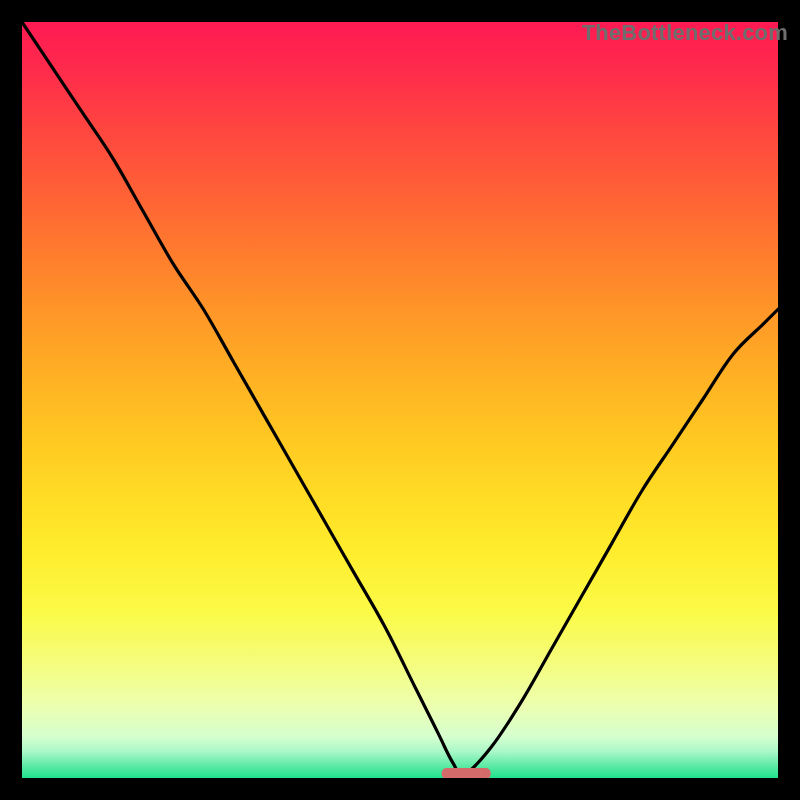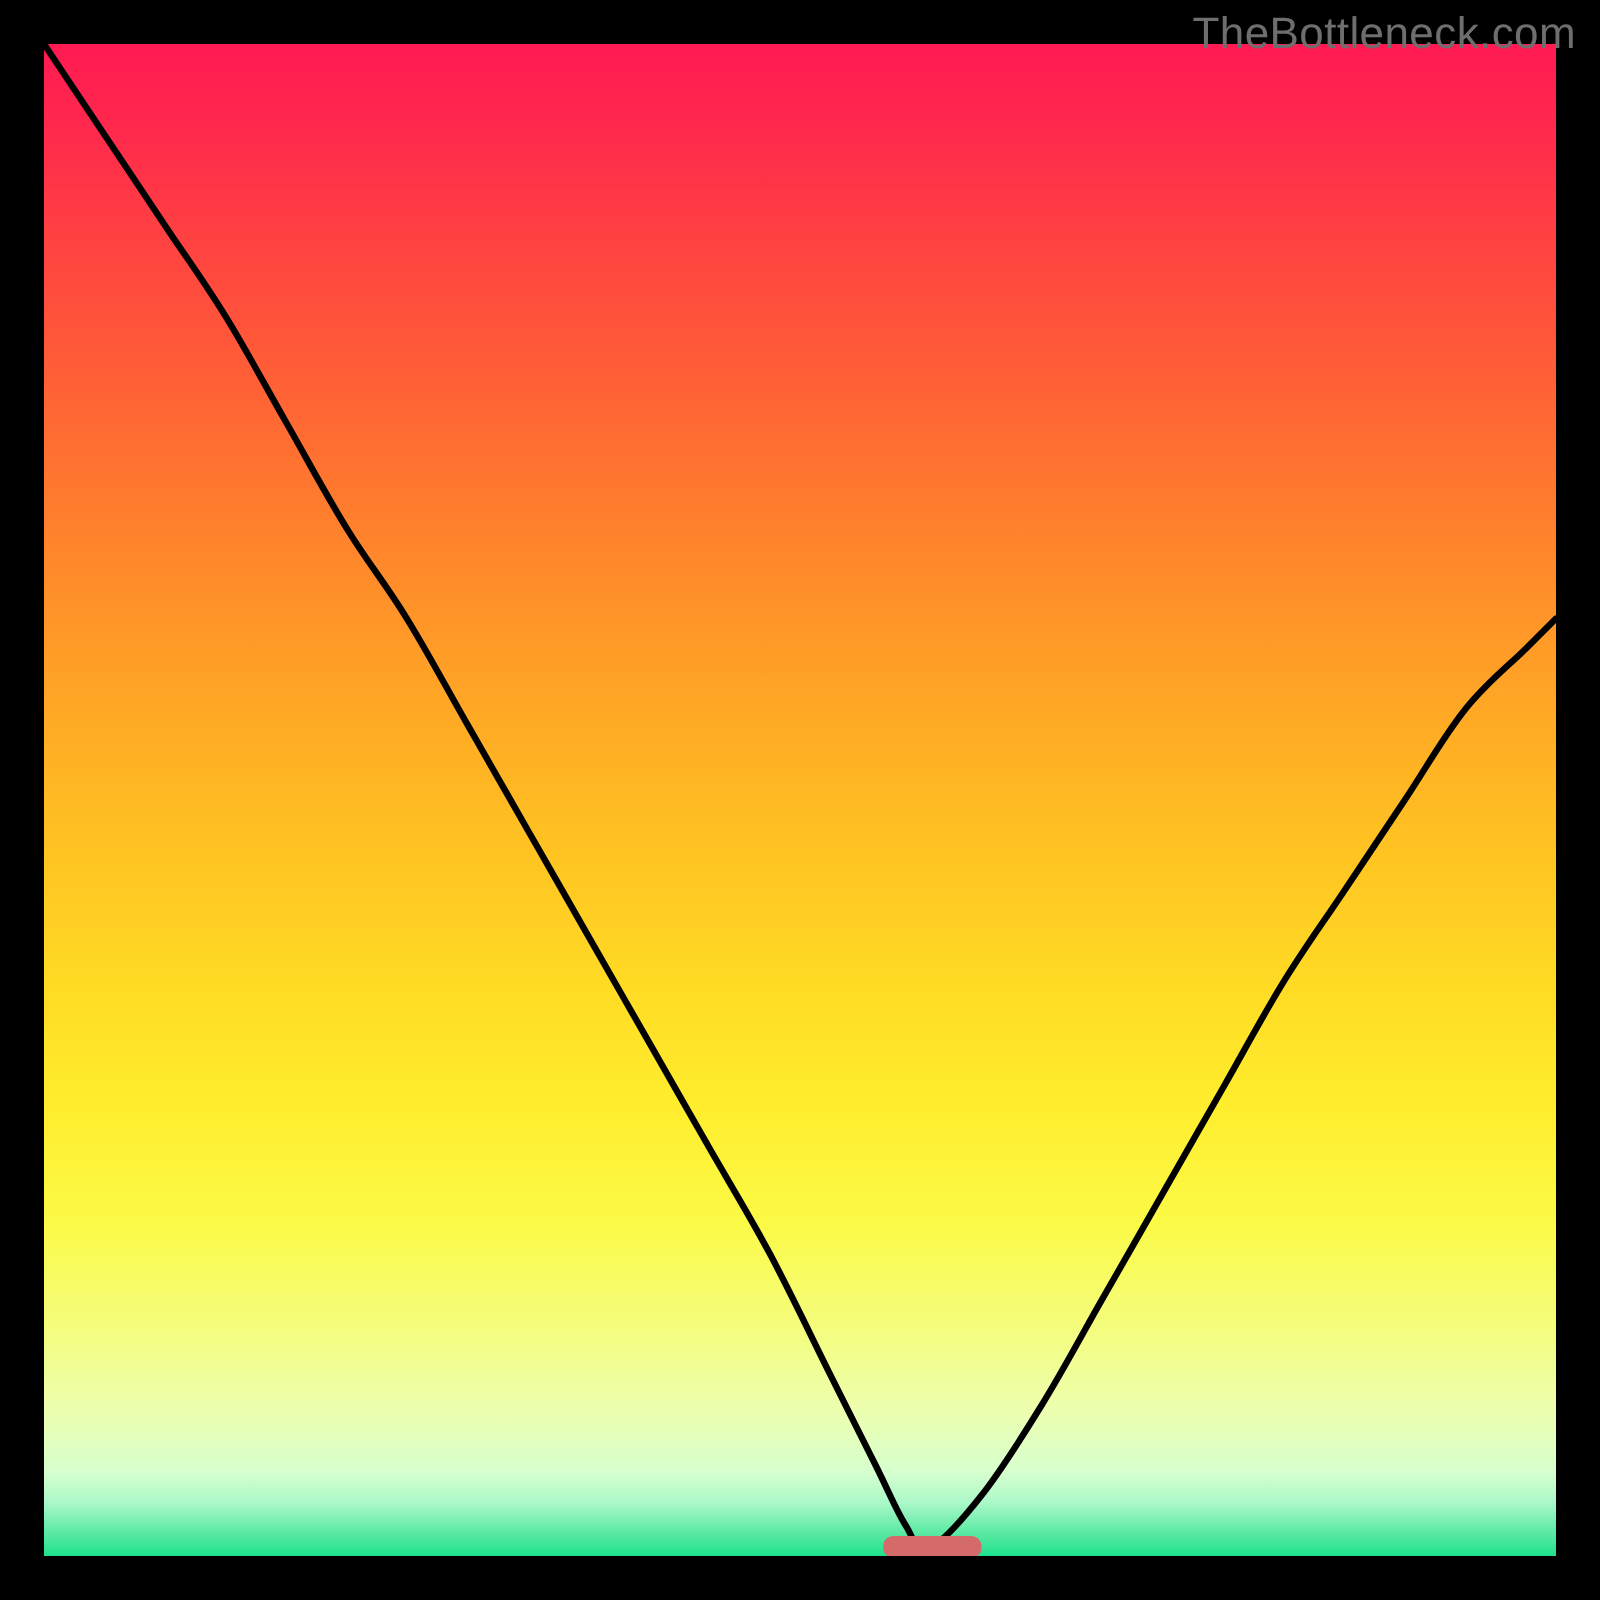--- a/index.html
+++ b/index.html
@@ -12,25 +12,25 @@
     font-family: Arial, Helvetica, sans-serif;
   }
   .frame {
     width: 800px;
     height: 800px;
     position: relative;
     background: #000;
   }
   .watermark {
     position: absolute;
-    top: 4px;
+    top: 20px;
     right: 12px;
     color: #6e6e6e;
     font-size: 22px;
-    font-weight: 400;
+    font-weight: 700;
     letter-spacing: 0.2px;
     z-index: 5;
   }
   .plot-area {
     position: absolute;
     left: 22px;
     top: 22px;
     width: 756px;
     height: 756px;
     overflow: hidden;

